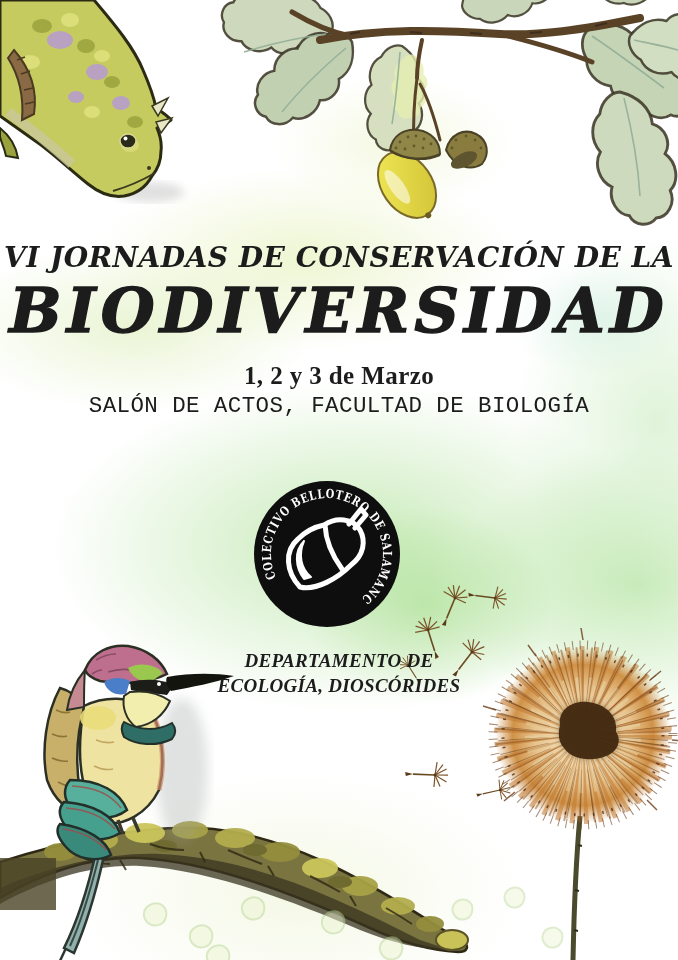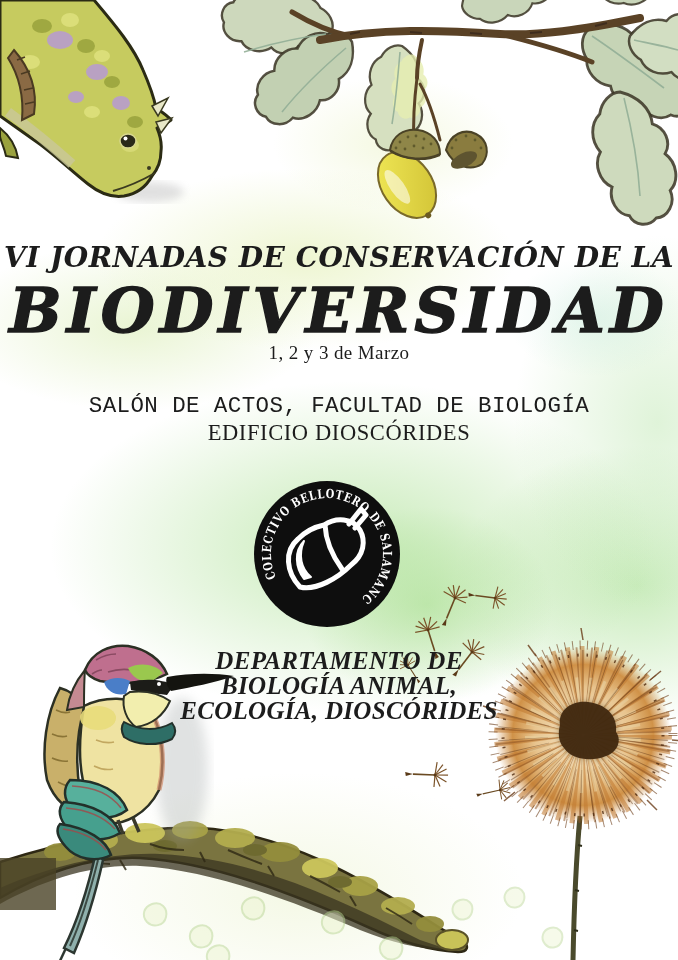--- a/index.html
+++ b/index.html
@@ -29,25 +29,25 @@
   .txt{position:absolute;left:0;width:100%;text-align:center;z-index:5;}
   .kicker{
     top:241px;font-family:"DejaVu Serif", serif;font-style:italic;font-weight:bold;
     font-size:28px;letter-spacing:.5px;color:var(--ink);
   }
   .title{
     top:274px;font-family:"DejaVu Serif", serif;font-style:italic;font-weight:bold;
     font-size:62px;letter-spacing:5px;color:var(--ink);
     -webkit-text-stroke:1.4px var(--ink);
   }
-  .dates{top:342px;font-weight:normal;font-size:19px;letter-spacing:.4px;}
+  .dates{top:362px;font-weight:bold;font-size:25px;letter-spacing:.4px;}
   .venue1{top:393px;font-size:22.5px;letter-spacing:.4px;font-family:Liberation Mono, monospace;}
   .venue2{top:420px;font-size:22.5px;letter-spacing:.6px;}
   .dept{
-    top:648px;font-style:italic;font-weight:bold;font-size:25px;line-height:25px;
+    top:648px;font-style:italic;font-weight:bold;font-size:19px;line-height:25px;
     letter-spacing:.3px;z-index:6;
   }
   .logo{position:absolute;left:252px;top:479px;z-index:7;}
   .logo textPath{
     font-family:"DejaVu Serif", serif;font-weight:bold;font-size:12.5px;letter-spacing:1px;
   }
 </style>
 </head>
 <body>
 
@@ -311,25 +311,23 @@
     <path d="M130 62 C 146 60 160 64 170 71 C 164 85 152 95 136 97 C 126 90 122 77 124 66 Z" fill="#f2eeae" stroke="#2c3024" stroke-width="2"></path>
     <path d="M124 92 C 140 101 158 101 172 93 C 176 98 176 104 172 109 C 156 117 136 115 124 107 C 121 101 121 96 124 92 Z" fill="#2e6e66" stroke="#22302a" stroke-width="2"></path>
 
     <path d="M118 190 L123 204 M133 188 L139 202" stroke="#3a3a2c" stroke-width="3.5"></path>
   </svg>
 
   <div class="txt kicker">VI JORNADAS DE CONSERVACIÓN DE LA</div>
   <div class="txt title">BIODIVERSIDAD</div>
   <div class="txt dates">1, 2 y 3 de Marzo</div>
   <div class="txt venue1">SALÓN DE ACTOS, FACULTAD DE BIOLOGÍA</div>
-  <div class="txt venue2">EDIFICIO DIOSCÓRIDES</div>
 
   <div class="txt dept">
     <div>DEPARTAMENTO DE</div>
-    <div>BIOLOGÍA ANIMAL,</div>
     <div>ECOLOGÍA, DIOSCÓRIDES</div>
   </div>
 
   <svg class="logo" width="150" height="150" viewBox="0 0 150 150" aria-hidden="false">
     <defs>
       <path id="ringpath" d="M 24.2 98.7 A 56 56 0 1 1 107.1 120.9"></path>
     </defs>
     <circle cx="75" cy="75" r="73" style="fill:var(--logo-bg)"></circle>
     <text style="fill:var(--logo-fg)">
       <textPath href="#ringpath" startOffset="0" textLength="260" lengthAdjust="spacingAndGlyphs">COLECTIVO BELLOTERO DE SALAMANCA</textPath>

